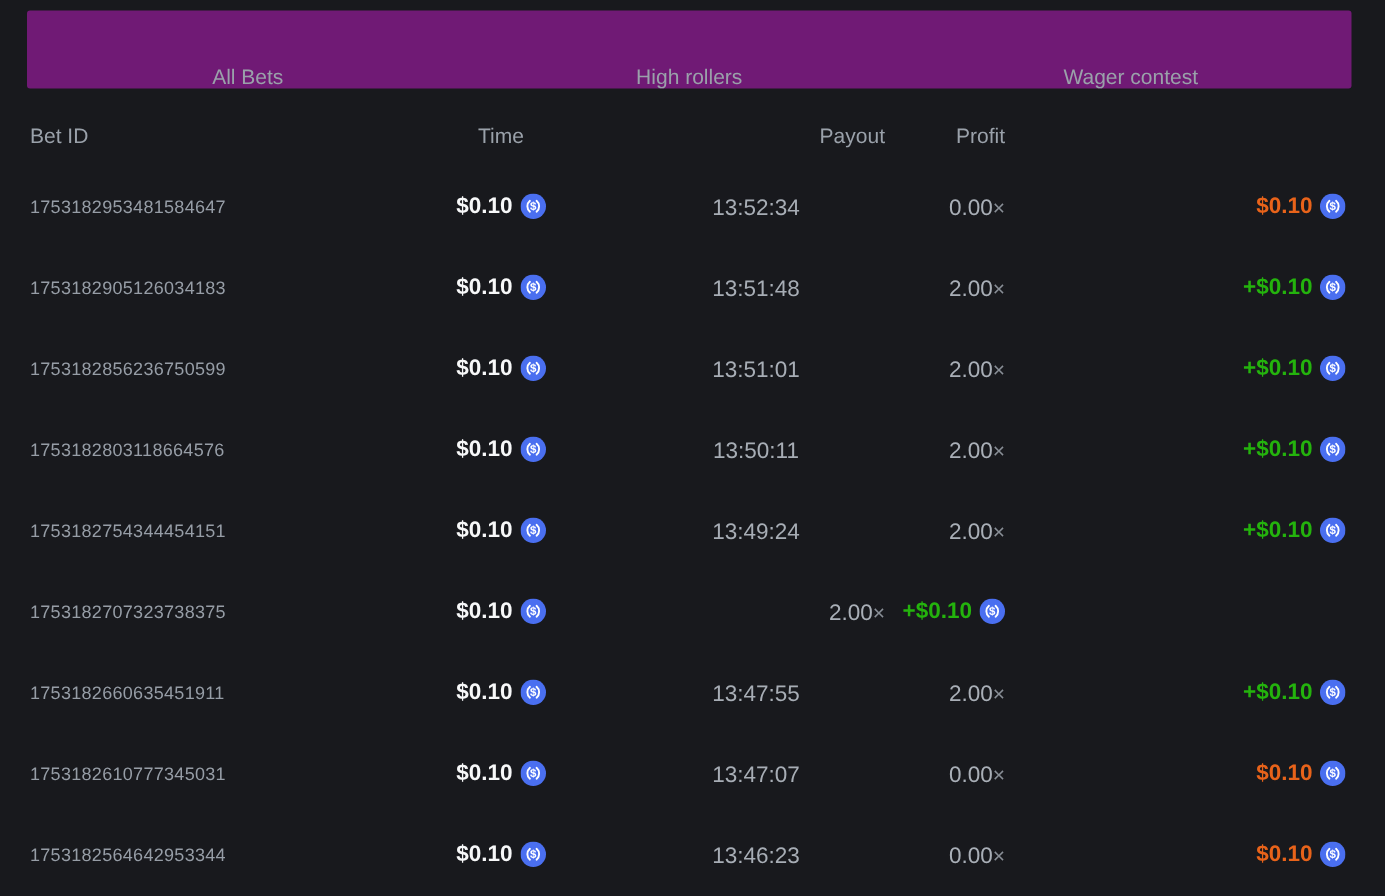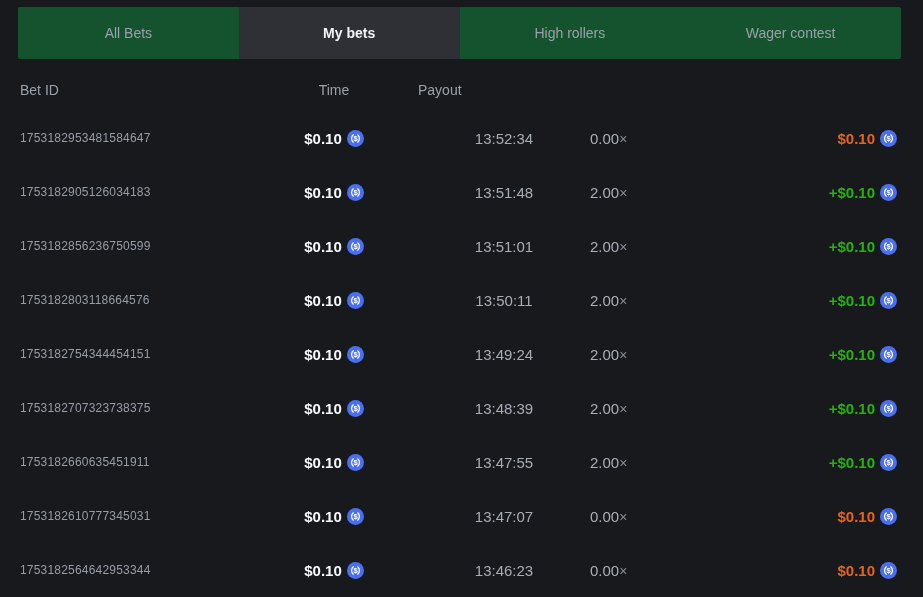--- a/index.html
+++ b/index.html
@@ -16,22 +16,23 @@
     --win: #24b30d;
     --loss: #e8631a;
     --coin: #4a6ff0;
   }
 
   
   .tabbar {
     margin: 7px 22px 0 18px;
     height: 52px;
     display: flex;
-    background: #14532d;
+    background: #701a75;
     border-radius: 2px;
+    align-items: flex-end;
   }
   .tab {
     flex: 1 1 0;
     display: flex;
     align-items: center;
     justify-content: center;
     font-size: 14px;
     color: #9aa1aa;
     cursor: pointer;
     user-select: none;
@@ -52,21 +53,21 @@
     grid-template-columns: 230px 168px 172px 80px 1fr;
     align-items: center;
   }
   .thead { height: 52px; }
   .row { height: 54px; }
 
   .cell { white-space: nowrap; }
   .c-id     { text-align: left; }
   .c-bet    { text-align: center; }
   .c-time   { text-align: center; }
-  .c-payout { text-align: left; }
+  .c-payout { text-align: right; }
   .c-profit { text-align: right; }
 
   .thead .cell {
     font-size: 14px;
     color: #9aa1aa;
     font-weight: 400;
     margin-top: 10px;
   }
 
   .row .c-id {
@@ -109,30 +110,30 @@
     height: 17px;
     display: block;
     flex: 0 0 auto;
   }
 </style>
 </head>
 <body style="--win: #24b30d; --loss: #e8631a; --coin: #4a6ff0;">
 
 <div class="tabbar">
   <div class="tab">All Bets</div>
-  <div class="tab active">My bets</div>
   <div class="tab">High rollers</div>
   <div class="tab">Wager contest</div>
 </div>
 
 <div class="table">
   <div class="thead">
     <div class="cell c-id">Bet ID</div>
     <div class="cell c-time">Time</div>
     <div class="cell c-payout">Payout</div>
+    <div class="cell c-profit">Profit</div>
   </div>
   <div id="rows">
   <div class="row">
     <div class="cell c-id">1753182953481584647</div>
     <div class="cell c-bet">
       <span class="money">
         <span class="amt bet-amt">$0.10</span>
         <svg class="coin" viewBox="0 0 20 20" aria-hidden="true">
           <circle cx="10" cy="10" r="10" fill="var(--coin)"></circle>
           <path d="M7.4 5.7 A5.6 5.6 0 0 0 7.4 14.3" stroke="#ffffff" stroke-width="1.5" fill="none" stroke-linecap="round"></path>
@@ -284,21 +285,20 @@
       <span class="money">
         <span class="amt bet-amt">$0.10</span>
         <svg class="coin" viewBox="0 0 20 20" aria-hidden="true">
           <circle cx="10" cy="10" r="10" fill="var(--coin)"></circle>
           <path d="M7.4 5.7 A5.6 5.6 0 0 0 7.4 14.3" stroke="#ffffff" stroke-width="1.5" fill="none" stroke-linecap="round"></path>
           <path d="M12.6 5.7 A5.6 5.6 0 0 1 12.6 14.3" stroke="#ffffff" stroke-width="1.5" fill="none" stroke-linecap="round"></path>
           <text x="10" y="13.1" text-anchor="middle" font-size="9" font-weight="bold" fill="#ffffff" font-family="Liberation Sans, sans-serif">$</text>
         </svg>
       </span>
     </div>
-    <div class="cell c-time">13:48:39</div>
     <div class="cell c-payout">
       <span class="payout-val">2.00</span><span class="mult">×</span>
     </div>
     <div class="cell c-profit">
       <span class="money">
         <span class="amt profit-amt pos">+$0.10</span>
         <svg class="coin" viewBox="0 0 20 20" aria-hidden="true">
           <circle cx="10" cy="10" r="10" fill="var(--coin)"></circle>
           <path d="M7.4 5.7 A5.6 5.6 0 0 0 7.4 14.3" stroke="#ffffff" stroke-width="1.5" fill="none" stroke-linecap="round"></path>
           <path d="M12.6 5.7 A5.6 5.6 0 0 1 12.6 14.3" stroke="#ffffff" stroke-width="1.5" fill="none" stroke-linecap="round"></path>

